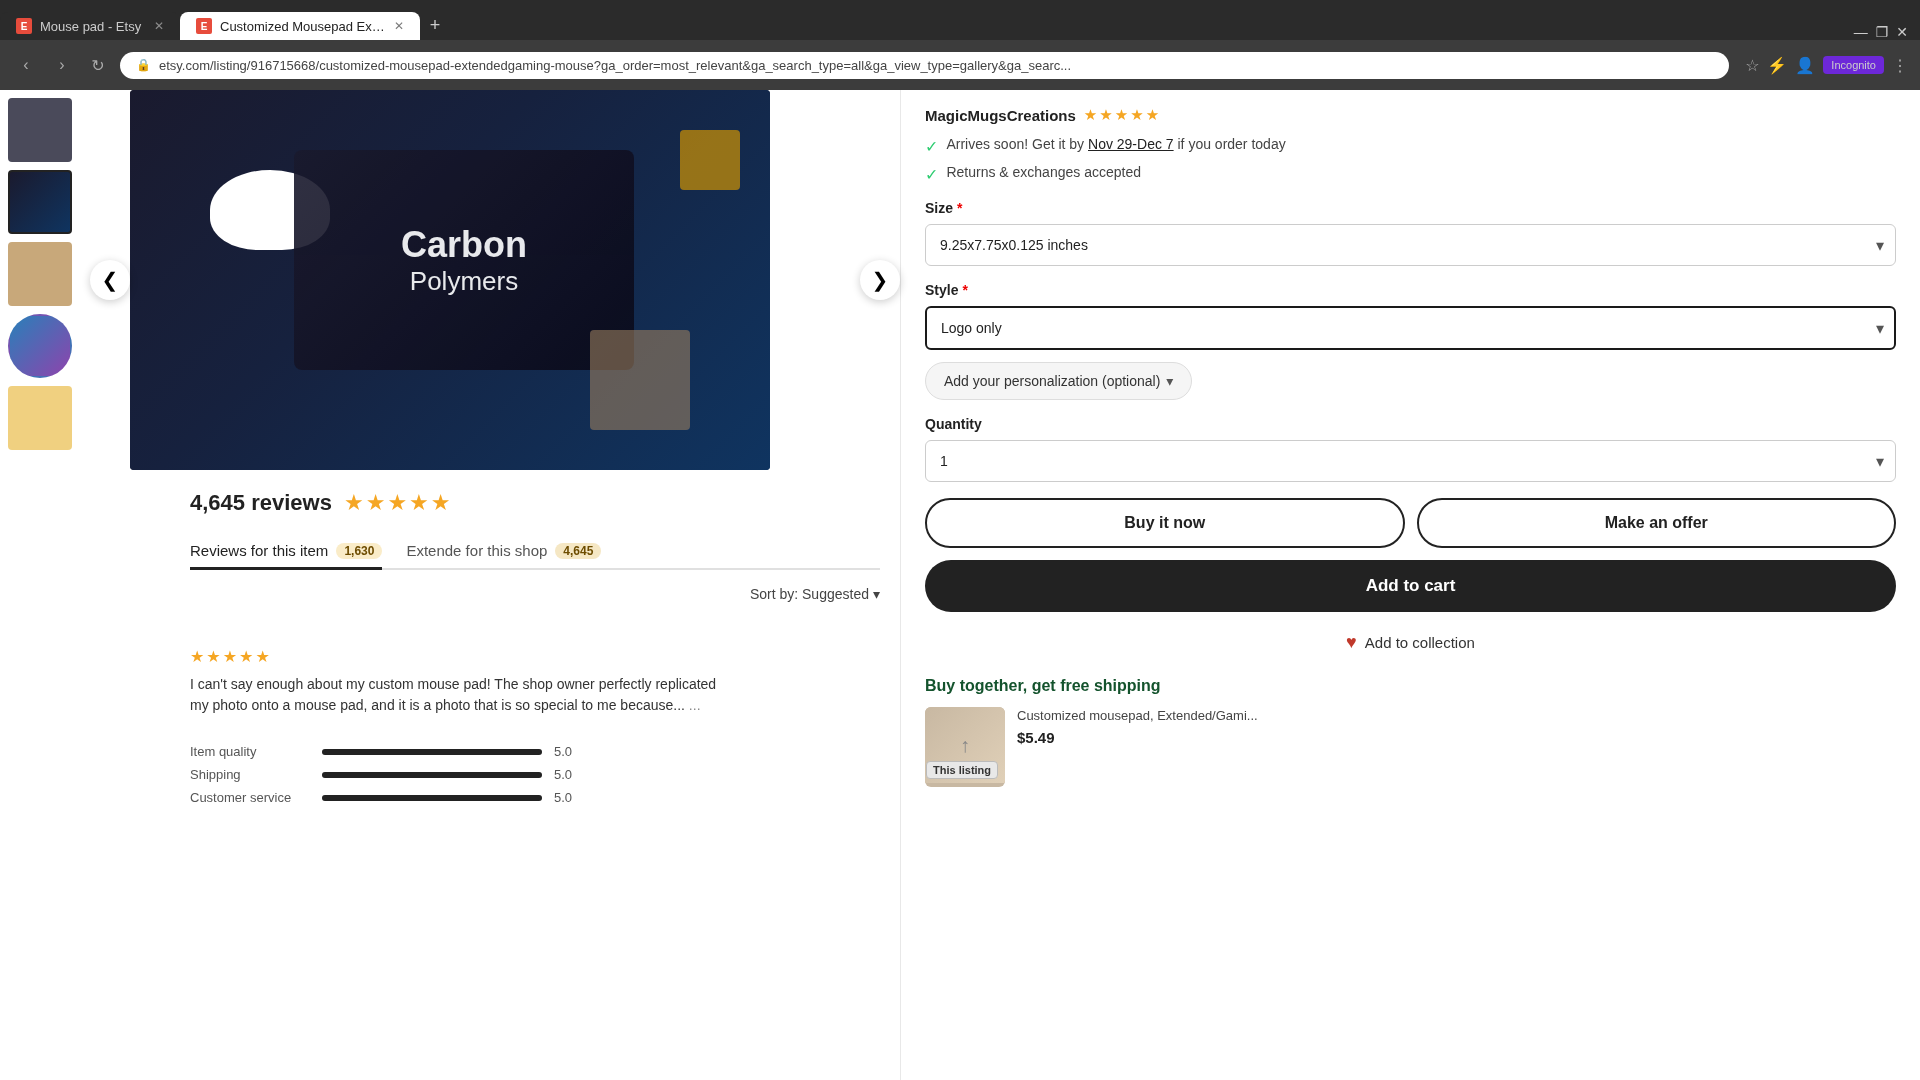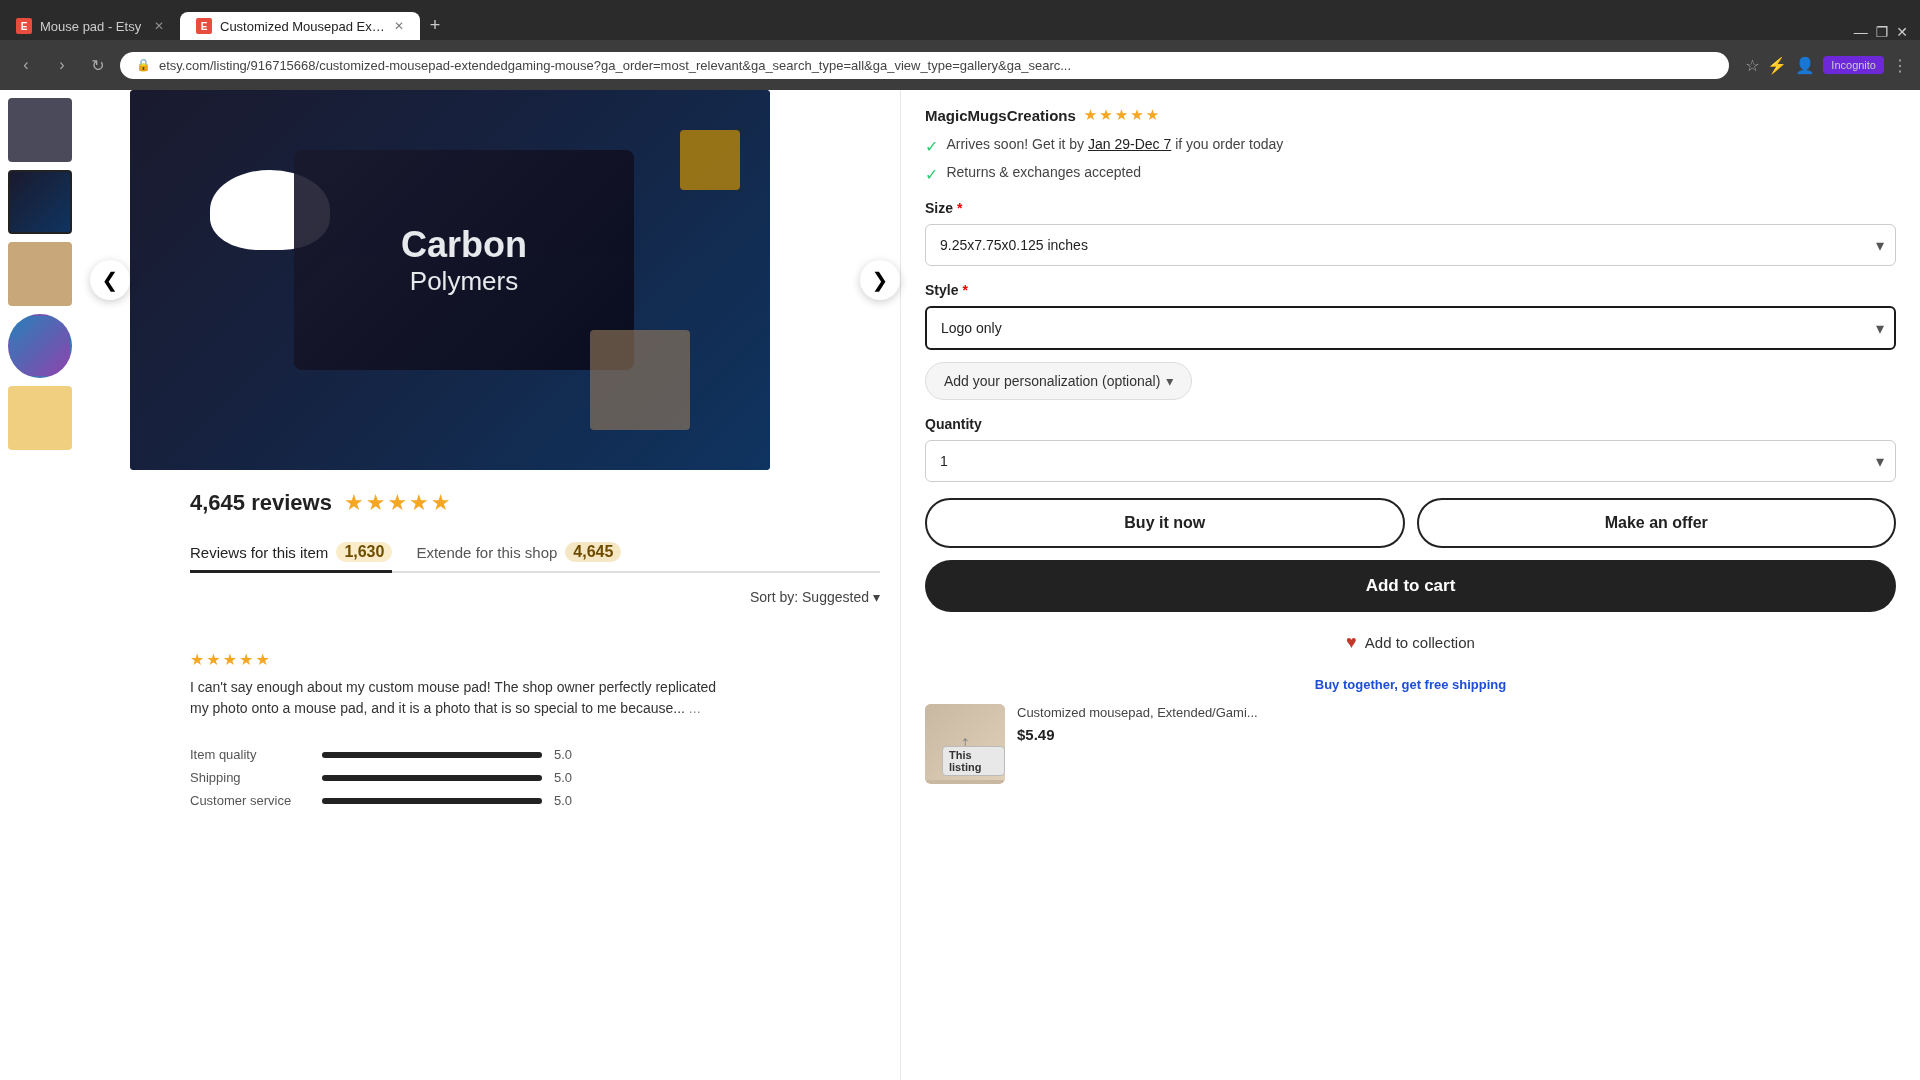--- a/index.html
+++ b/index.html
@@ -38,21 +38,21 @@
     .nav-arrow.left { left: 90px; }
     .nav-arrow.right { right: 10px; }
     .reviews-summary { display: flex; align-items: center; gap: 12px; padding: 20px 0 16px; }
     .reviews-count { font-size: 22px; font-weight: 600; color: #222; }
     .stars-display { display: flex; gap: 2px; }
     .star { color: #f5a623; font-size: 22px; }
 
     .review-tabs { display: flex; gap: 0; border-bottom: 2px solid #e0e0e0; margin-bottom: 16px; }
     .review-tab { padding: 8px 0; margin-right: 24px; font-size: 15px; cursor: pointer; color: #555; border-bottom: 3px solid transparent; display: flex; align-items: center; gap: 8px; position: relative; top: 2px; }
     .review-tab.active { color: #222; border-bottom-color: #222; font-weight: 500; }
-    .tab-badge { background: #f5e7c4; color: #6d4c00; border-radius: 12px; padding: 1px 8px; font-size: 16px; font-weight: 600; }
+    .tab-badge { background: #f5e7c4; color: #6d4c00; border-radius: 12px; padding: 1px 8px; font-size: 12px; font-weight: 600; }
     .tab-badge.active-badge { background: #faecc8; }
 
     .sort-row { display: flex; justify-content: flex-end; margin-bottom: 29px; }
     .sort-btn { background: none; border: none; font-size: 14px; color: #444; cursor: pointer; display: flex; align-items: center; gap: 4px; }
 
     .review-item { padding: 16px 0; }
     .review-stars { display: flex; gap: 2px; margin-bottom: 8px; }
     .review-star { color: #f5a623; font-size: 16px; }
     .review-text { font-size: 14px; color: #333; line-height: 1.5; max-width: 540px; }
     .read-more { color: #888; cursor: pointer; }
@@ -88,21 +88,21 @@
     .personalization-btn .chevron { font-size: 14px; color: #555; }
 
     .btn-row { display: flex; gap: 12px; margin-bottom: 12px; }
     .btn-buy-now { flex: 1; padding: 14px; border: 2px solid #222; background: #fff; border-radius: 30px; font-size: 16px; font-weight: 600; cursor: pointer; color: #222; }
     .btn-make-offer { flex: 1; padding: 14px; border: 2px solid #222; background: #fff; border-radius: 30px; font-size: 16px; font-weight: 600; cursor: pointer; color: #222; }
     .btn-add-cart { width: 100%; padding: 16px; background: #222; color: #fff; border: none; border-radius: 30px; font-size: 17px; font-weight: 700; cursor: pointer; margin-bottom: 12px; }
     .btn-add-collection { display: flex; align-items: center; justify-content: center; gap: 8px; color: #333; font-size: 15px; cursor: pointer; padding: 8px; background: none; border: none; width: 100%; }
     .heart-icon { color: #c0392b; font-size: 18px; }
 
     .buy-together { margin-top: 16px; }
-    .buy-together-title { font-size: 13px; font-weight: 700; color: #1d4ed8; margin-bottom: 12px; text-align: center; }
+    .buy-together-title { font-size: 16px; font-weight: 700; color: #14532d; margin-bottom: 12px; }
     .bundle-item { display: flex; gap: 12px; align-items: flex-start; }
     .bundle-img { width: 80px; height: 80px; border-radius: 6px; background: #e8e8e8; position: relative; overflow: hidden; }
     .bundle-badge { position: absolute; bottom: 6px; left: 4px; background: #e8e8e8; border: 1px solid #bbb; font-size: 11px; padding: 2px 6px; border-radius: 4px; color: #333; font-weight: 600; }
     .bundle-info { flex: 1; }
     .bundle-name { font-size: 13px; color: #444; line-height: 1.4; }
     .bundle-price { font-size: 15px; font-weight: 600; color: #222; margin-top: 4px; }
     .dark-bg { background: linear-gradient(135deg, #1a1a2e 0%, #16213e 40%, #0f3460 100%); }
 
     .left-section-inner { display: flex; flex-direction: row; width: 900px; }
     .left-main { flex: 1; display: flex; flex-direction: column; }
@@ -278,21 +278,21 @@
         <span class="seller-star">★</span>
         <span class="seller-star">★</span>
       </div>
     </div>
 
     
     <div class="info-row">
       <span class="check-icon">✓</span>
       <span class="info-text">
         <span>Arrives soon! Get it by</span>
-        <a href="#">Jan 29-Dec 7</a>
+        <a href="#">Nov 29-Dec 7</a>
         <span>if you order today</span>
       </span>
     </div>
     <div class="info-row">
       <span class="check-icon">✓</span>
       <span class="info-text">Returns &amp; exchanges accepted</span>
     </div>
 
     
     <div class="section-label">
@@ -348,21 +348,21 @@
 
     
     <div class="buy-together">
       <div class="buy-together-title">Buy together, get free shipping</div>
       <div class="bundle-item">
         <div class="bundle-img" style="background:#c8b8a2; display:flex; align-items:flex-end; padding-bottom:4px;">
           <div style="width:100%;display:flex;flex-direction:column;height:100%;position:relative;">
             <div style="flex:1;background:linear-gradient(135deg,#c8b8a2,#e0d0b8);display:flex;align-items:center;justify-content:center;">
               <span style="font-size:20px;color:#888;">↑</span>
             </div>
-            <div class="bundle-badge" style="position:absolute;bottom:4px;left:17px;">This listing</div>
+            <div class="bundle-badge" style="position:absolute;bottom:4px;left:1px;">This listing</div>
           </div>
         </div>
         <div class="bundle-info">
           <div class="bundle-name">Customized mousepad, Extended/Gami...</div>
           <div class="bundle-price">$5.49</div>
         </div>
       </div>
     </div>
   </div>
 </div>

